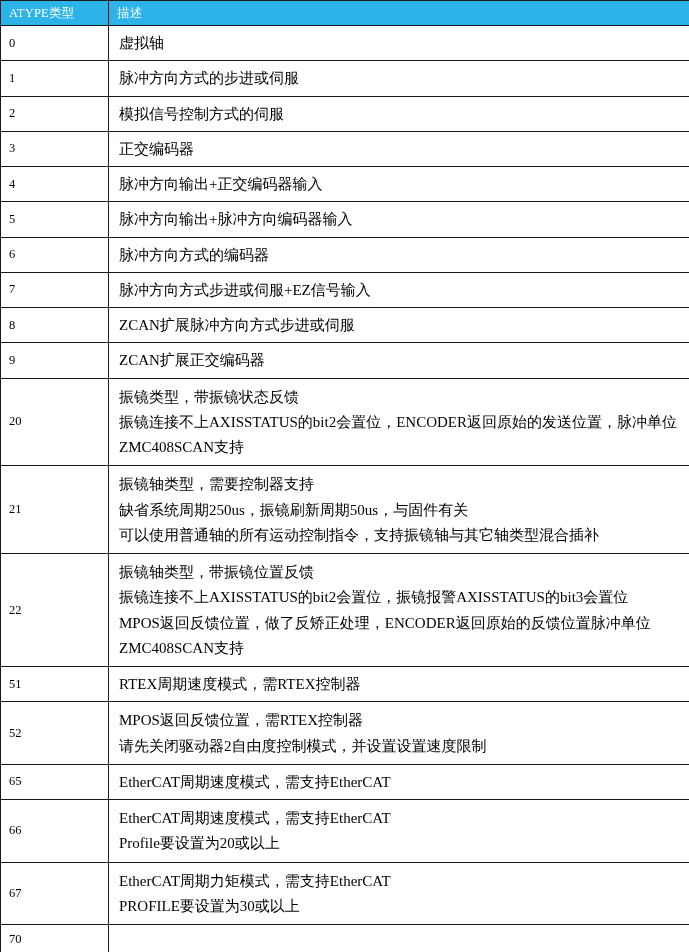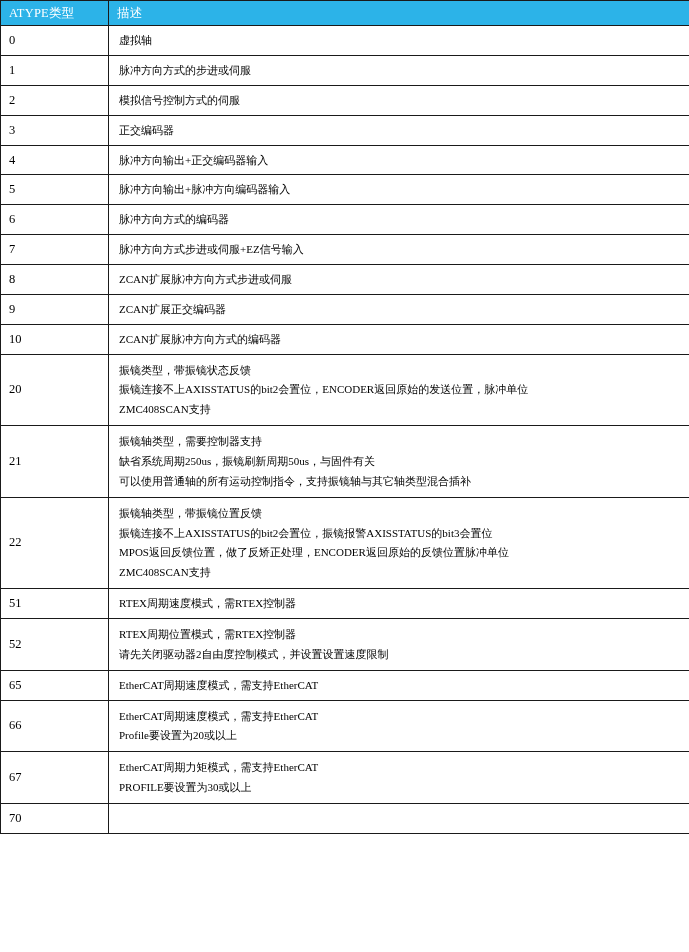--- a/index.html
+++ b/index.html
@@ -37,21 +37,21 @@
     font-weight: normal;
     font-size: 12.5px;
     height: 24px;
     text-align: left;
     letter-spacing: 0.2px;
   }
   thead th .cellpad {
     padding: 3px 8px 3px 8px;
   }
   tbody td {
-    font-size: 11px;
+    font-size: 15px;
     line-height: 1.35;
   }
   tbody td .cellpad {
     padding: 6px 8px 6px 8px;
   }
   td.type-cell .cellpad {
     padding-left: 8px;
   }
   td.desc-cell .cellpad {
     padding-left: 10px;
@@ -188,30 +188,20 @@
         <tr>
           <td class="type-cell">
             <div class="cellpad">9</div>
           </td>
           <td class="desc-cell">
             <div class="cellpad">
               <span class="desc-line">ZCAN扩展正交编码器</span>
             </div>
           </td>
         </tr>
-        <tr>
-          <td class="type-cell">
-            <div class="cellpad">10</div>
-          </td>
-          <td class="desc-cell">
-            <div class="cellpad">
-              <span class="desc-line">ZCAN扩展脉冲方向方式的编码器</span>
-            </div>
-          </td>
-        </tr>
         <tr class="multi">
           <td class="type-cell">
             <div class="cellpad">20</div>
           </td>
           <td class="desc-cell">
             <div class="cellpad">
               <span class="desc-line">振镜类型，带振镜状态反馈</span>
               <span class="desc-line">振镜连接不上AXISSTATUS的bit2会置位，ENCODER返回原始的发送位置，脉冲单位</span>
               <span class="desc-line">ZMC408SCAN支持</span>
             </div>
@@ -251,21 +241,21 @@
               <span class="desc-line">RTEX周期速度模式，需RTEX控制器</span>
             </div>
           </td>
         </tr>
         <tr class="multi">
           <td class="type-cell">
             <div class="cellpad">52</div>
           </td>
           <td class="desc-cell">
             <div class="cellpad">
-              <span class="desc-line">RTEX周期位置模式，需RTEX控制器</span>
+              <span class="desc-line">MPOS返回反馈位置，需RTEX控制器</span>
               <span class="desc-line">请先关闭驱动器2自由度控制模式，并设置设置速度限制</span>
             </div>
           </td>
         </tr>
         <tr>
           <td class="type-cell">
             <div class="cellpad">65</div>
           </td>
           <td class="desc-cell">
             <div class="cellpad">

